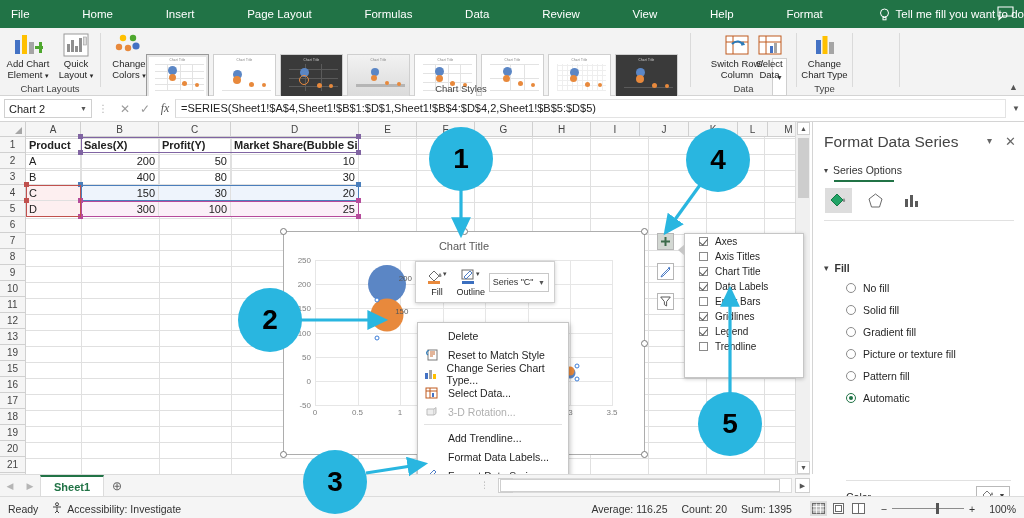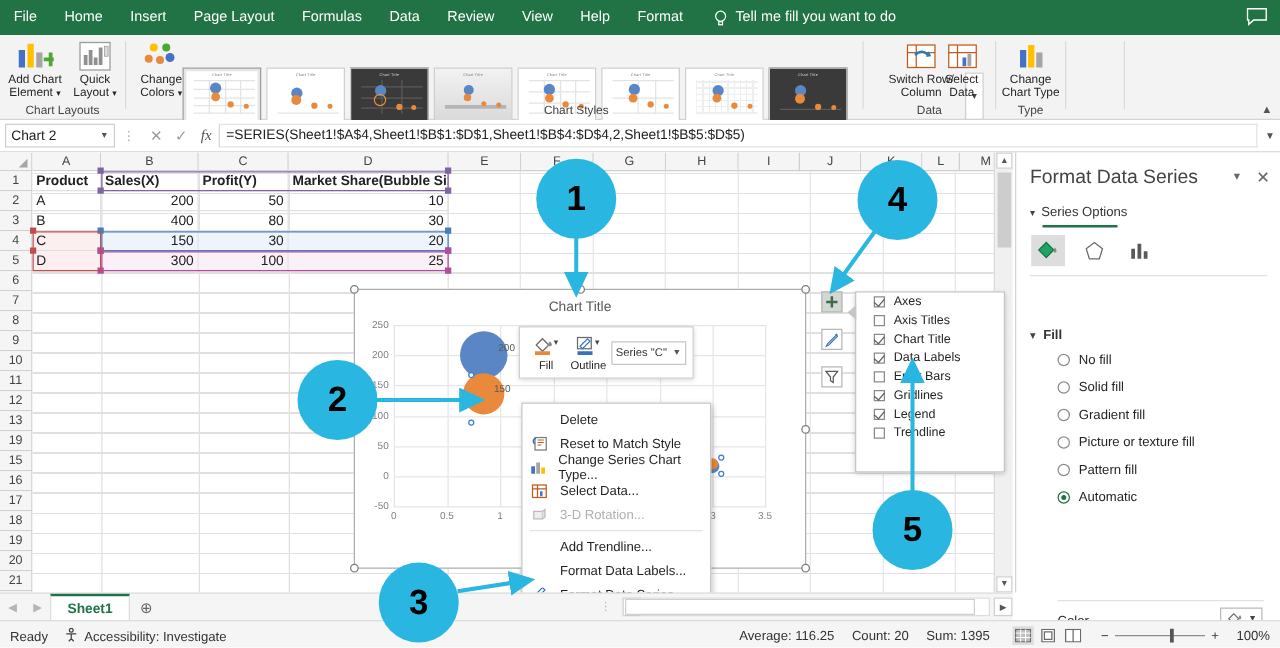--- a/index.html
+++ b/index.html
@@ -8,21 +8,21 @@
     width:1024px; height:518px; overflow:hidden;
     font-family:"Liberation Sans", sans-serif;
     font-size:11px; color:#212121; background:#fff;
     -webkit-font-smoothing:antialiased;
   }
   #app { position:relative; width:1024px; height:518px; }
 
   
   .ribbon-tabs {
     position:absolute; left:0; top:0; width:1024px; height:28px;
-    background:#217346; display:flex; align-items:stretch;
+    background:#217346; display:flex; align-items:stretch;justify-content:space-between;
   }
   .rtab {
     display:flex; align-items:center; padding:0 11px;
     color:#fff; font-size:11.5px; white-space:nowrap; cursor:default;
   }
   .rtab.active { background:#fff; color:#217346; font-weight:600; border-radius:3px 3px 0 0; margin-top:3px; }
   .tellme { display:flex; align-items:center; gap:6px; color:#fff; font-size:11.5px; padding-left:14px; }
   .bulb {
     width:11px;height:13px;position:relative;display:inline-block;
   }

